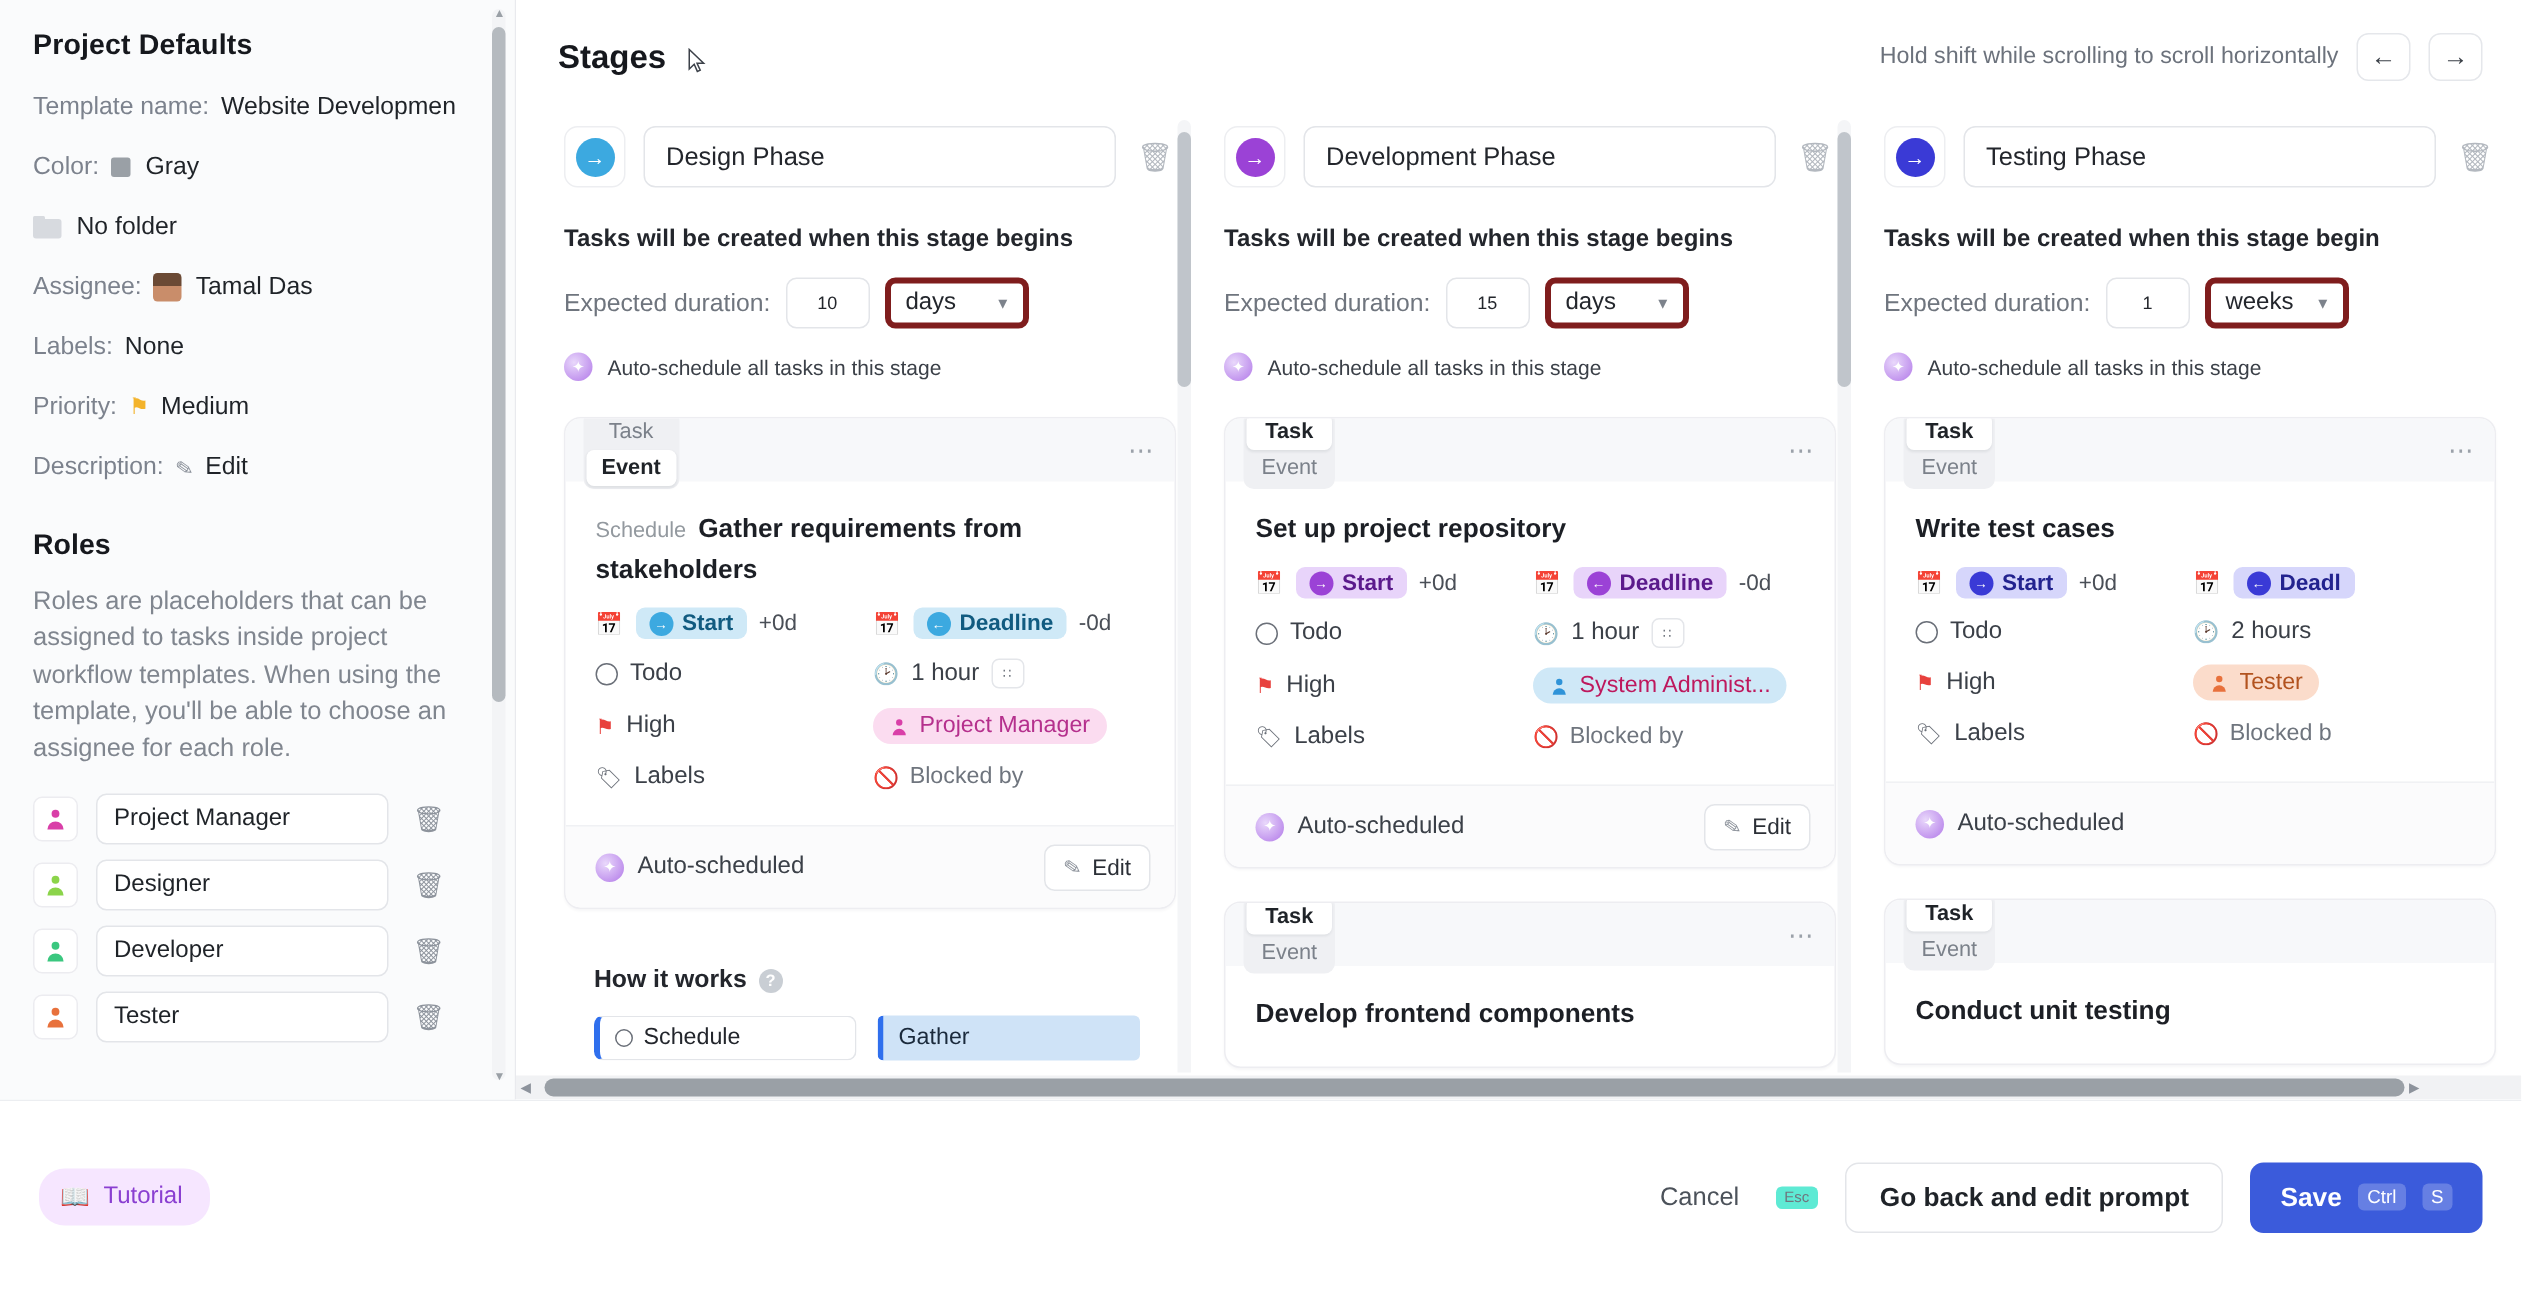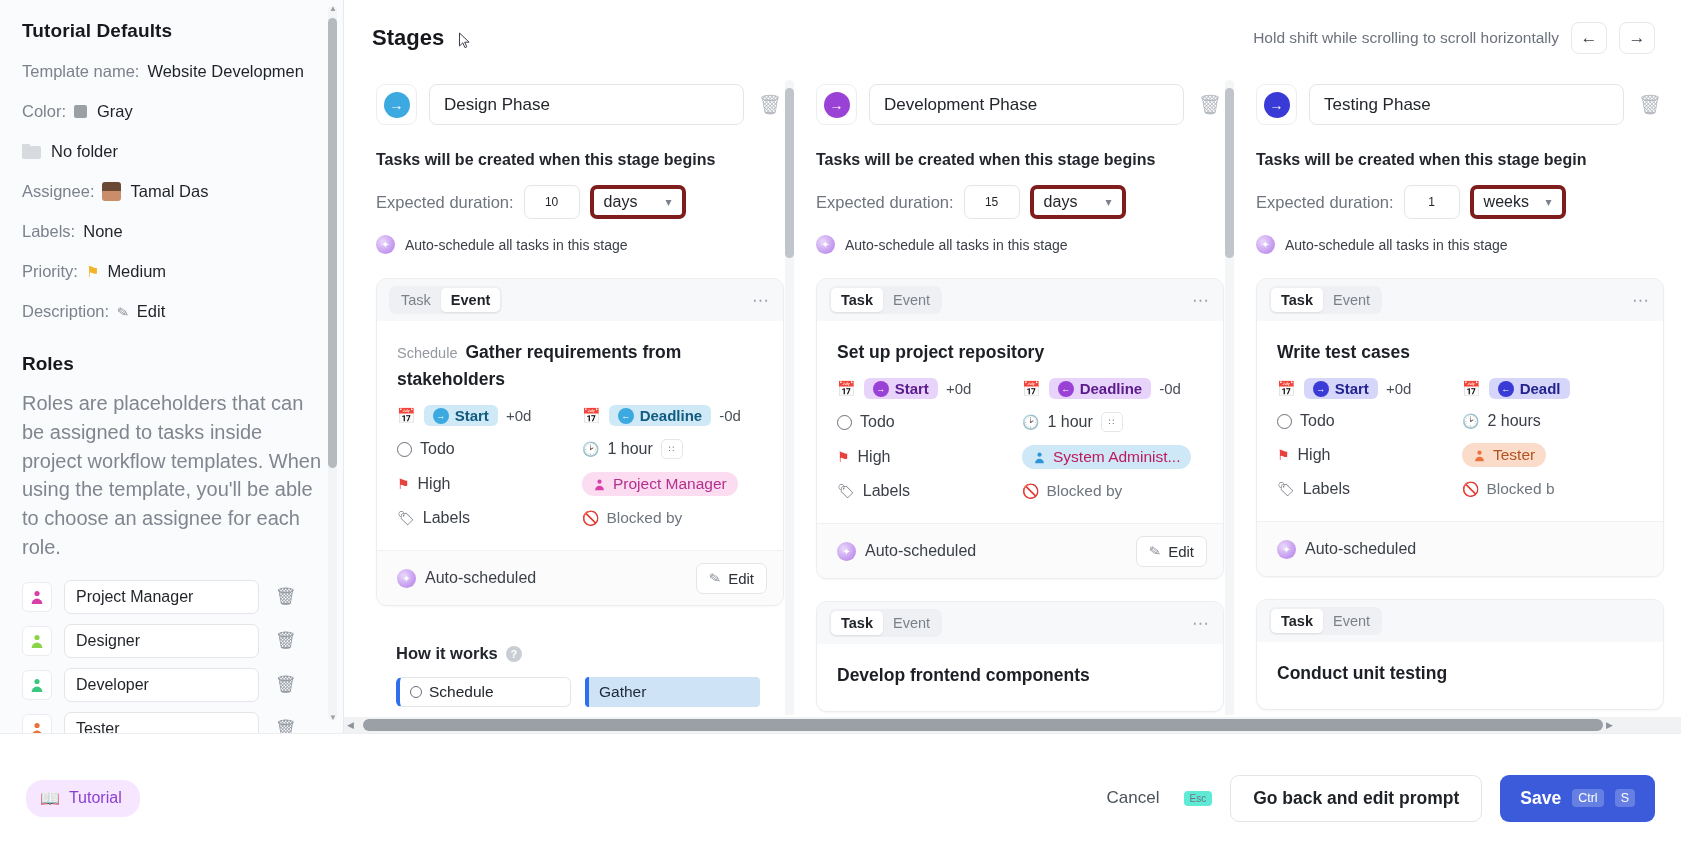--- a/index.html
+++ b/index.html
@@ -29,21 +29,21 @@
   .swatch { width: 13px; height: 13px; background: #9aa0a6; border-radius: 2px; display: inline-block; margin-right: 10px; }
   .folder-ic { width: 19px; height: 15px; margin-right: 10px; position: relative; display:inline-block;}
   .folder-ic:before { content:""; position:absolute; left:0; top:2px; width:19px; height:13px; background:#d7dadf; border-radius:2px; }
   .folder-ic:after { content:""; position:absolute; left:0; top:0px; width:8px; height:4px; background:#d7dadf; border-radius:1px 1px 0 0; }
   .avatar-sm { width: 19px; height: 19px; border-radius: 3px; margin-right: 9px;
      background: linear-gradient(#6b4a35 0 45%, #c98d6a 45% 100%); display:inline-block; }
   .flag-ic { color: #f3b32b; margin-right: 8px; font-size: 15px; line-height: 1; }
   .pencil-ic { color: #8a9099; margin-right: 8px; font-size: 14px; transform: rotate(-10deg); display:inline-block;}
 
   .sb-h2 { font-size: 19px; font-weight: bold; color: #16181d; margin: 32px 0 14px 0; }
-  .sb-desc { font-size: 20px; color: #80868f; line-height: 1.44; margin-bottom: 18px; max-width: 305px; }
+  .sb-desc { font-size: 17px; color: #80868f; line-height: 1.44; margin-bottom: 18px; max-width: 305px; }
 
   .role-row { display: flex; align-items: center; margin-bottom: 10px; }
   .role-avatar { width: 30px; height: 30px; border-radius: 6px; background: #ffffff; border: 1px solid #ececf0;
      display: flex; align-items: center; justify-content: center; margin-right: 12px; flex: 0 0 auto;}
   .role-avatar svg { width: 16px; height: 16px; }
   .role-input { width: 195px; height: 34px; border: 1px solid #e3e5e9; border-radius: 7px; background: #fff;
      font-size: 16px; padding: 0 11px; color: #1f2328; font-family: "Liberation Sans", sans-serif; }
   .trash-btn { margin-left: 16px; color: #8d939c; font-size: 17px; background: none; border: none; cursor: pointer; line-height:1;}
   .sb-scrollbar { position: absolute; right: 6px; top: 6px; width: 9px; height: 714px; }
   .sb-scrollbar .track { position:absolute; inset:0; background:#f3f4f6; border-radius: 5px;}
@@ -87,21 +87,21 @@
 
   .auto-row { display: flex; align-items: center; gap: 10px; margin-top: 16px; }
   .magic { width: 19px; height: 19px; border-radius: 50%;
      background: radial-gradient(circle at 35% 35%, #e9d8fb, #b178e8); display:flex; align-items:center; justify-content:center;
      color:#fff; font-size:10px; }
   .auto-txt { font-size: 14px; color: #3b4048; }
 
   .task-card { margin-top: 24px; background: #fff; border: 1px solid #ededf1; border-radius: 11px; overflow: hidden;
      box-shadow: 0 1px 2px rgba(16,24,40,.04); }
   .tc-top { background: #f7f8fa; height: 42px; display: flex; align-items: center; padding: 0 12px; }
-  .seg { display: flex; background: #eff0f3; border-radius: 7px; padding: 2px; }
+  .seg { display: flex; background: #eff0f3; border-radius: 7px; padding: 2px; flex-direction: column; }
   .seg button { border: none; background: transparent; font-size: 14.5px; color: #7b818a; padding: 4px 10px;
     border-radius: 5px; cursor: pointer; font-family: "Liberation Sans", sans-serif; }
   .seg button.on { background: #fff; color: #1f2328; font-weight: bold; box-shadow: 0 1px 2px rgba(16,24,40,.08); }
   .dots { margin-left: auto; color: #9ba1a9; font-size: 17px; letter-spacing: 2px; background:none;border:none;cursor:pointer;}
 
   .tc-body { padding: 18px 20px 10px 20px; }
   .tc-title { font-size: 17.5px; font-weight: bold; color: #1c1f25; line-height: 1.55; margin-bottom: 12px; }
   .tc-title .sched-pre { font-size: 14.5px; font-weight: normal; color: #93999f; margin-right: 8px; }
   .kv { display: flex; margin-bottom: 13px; }
   .kv .l { width: 185px; display: flex; align-items: center; gap: 8px; font-size: 16px; color: #3b4048; }
@@ -161,21 +161,21 @@
      font-family: "Liberation Sans", sans-serif; }
   .save-btn .kbd2 { background: rgba(255,255,255,.22); color: #fff; border-radius: 4px; font-size: 12.5px; padding: 2px 6px; font-weight: normal;}
 </style>
 </head>
 <body>
 
 <div class="app">
  <div class="body-row">
 
   <aside class="sidebar">
-    <div class="sb-title">Tutorial Defaults</div>
+    <div class="sb-title">Project Defaults</div>
 
     <div class="sb-row">
       <span class="sb-label">Template name:</span>
       <span class="sb-val clip">Website Developmen</span>
     </div>
 
     <div class="sb-row">
       <span class="sb-label">Color:</span>
       <span class="swatch"></span>
       <span class="sb-val">Gray</span>

